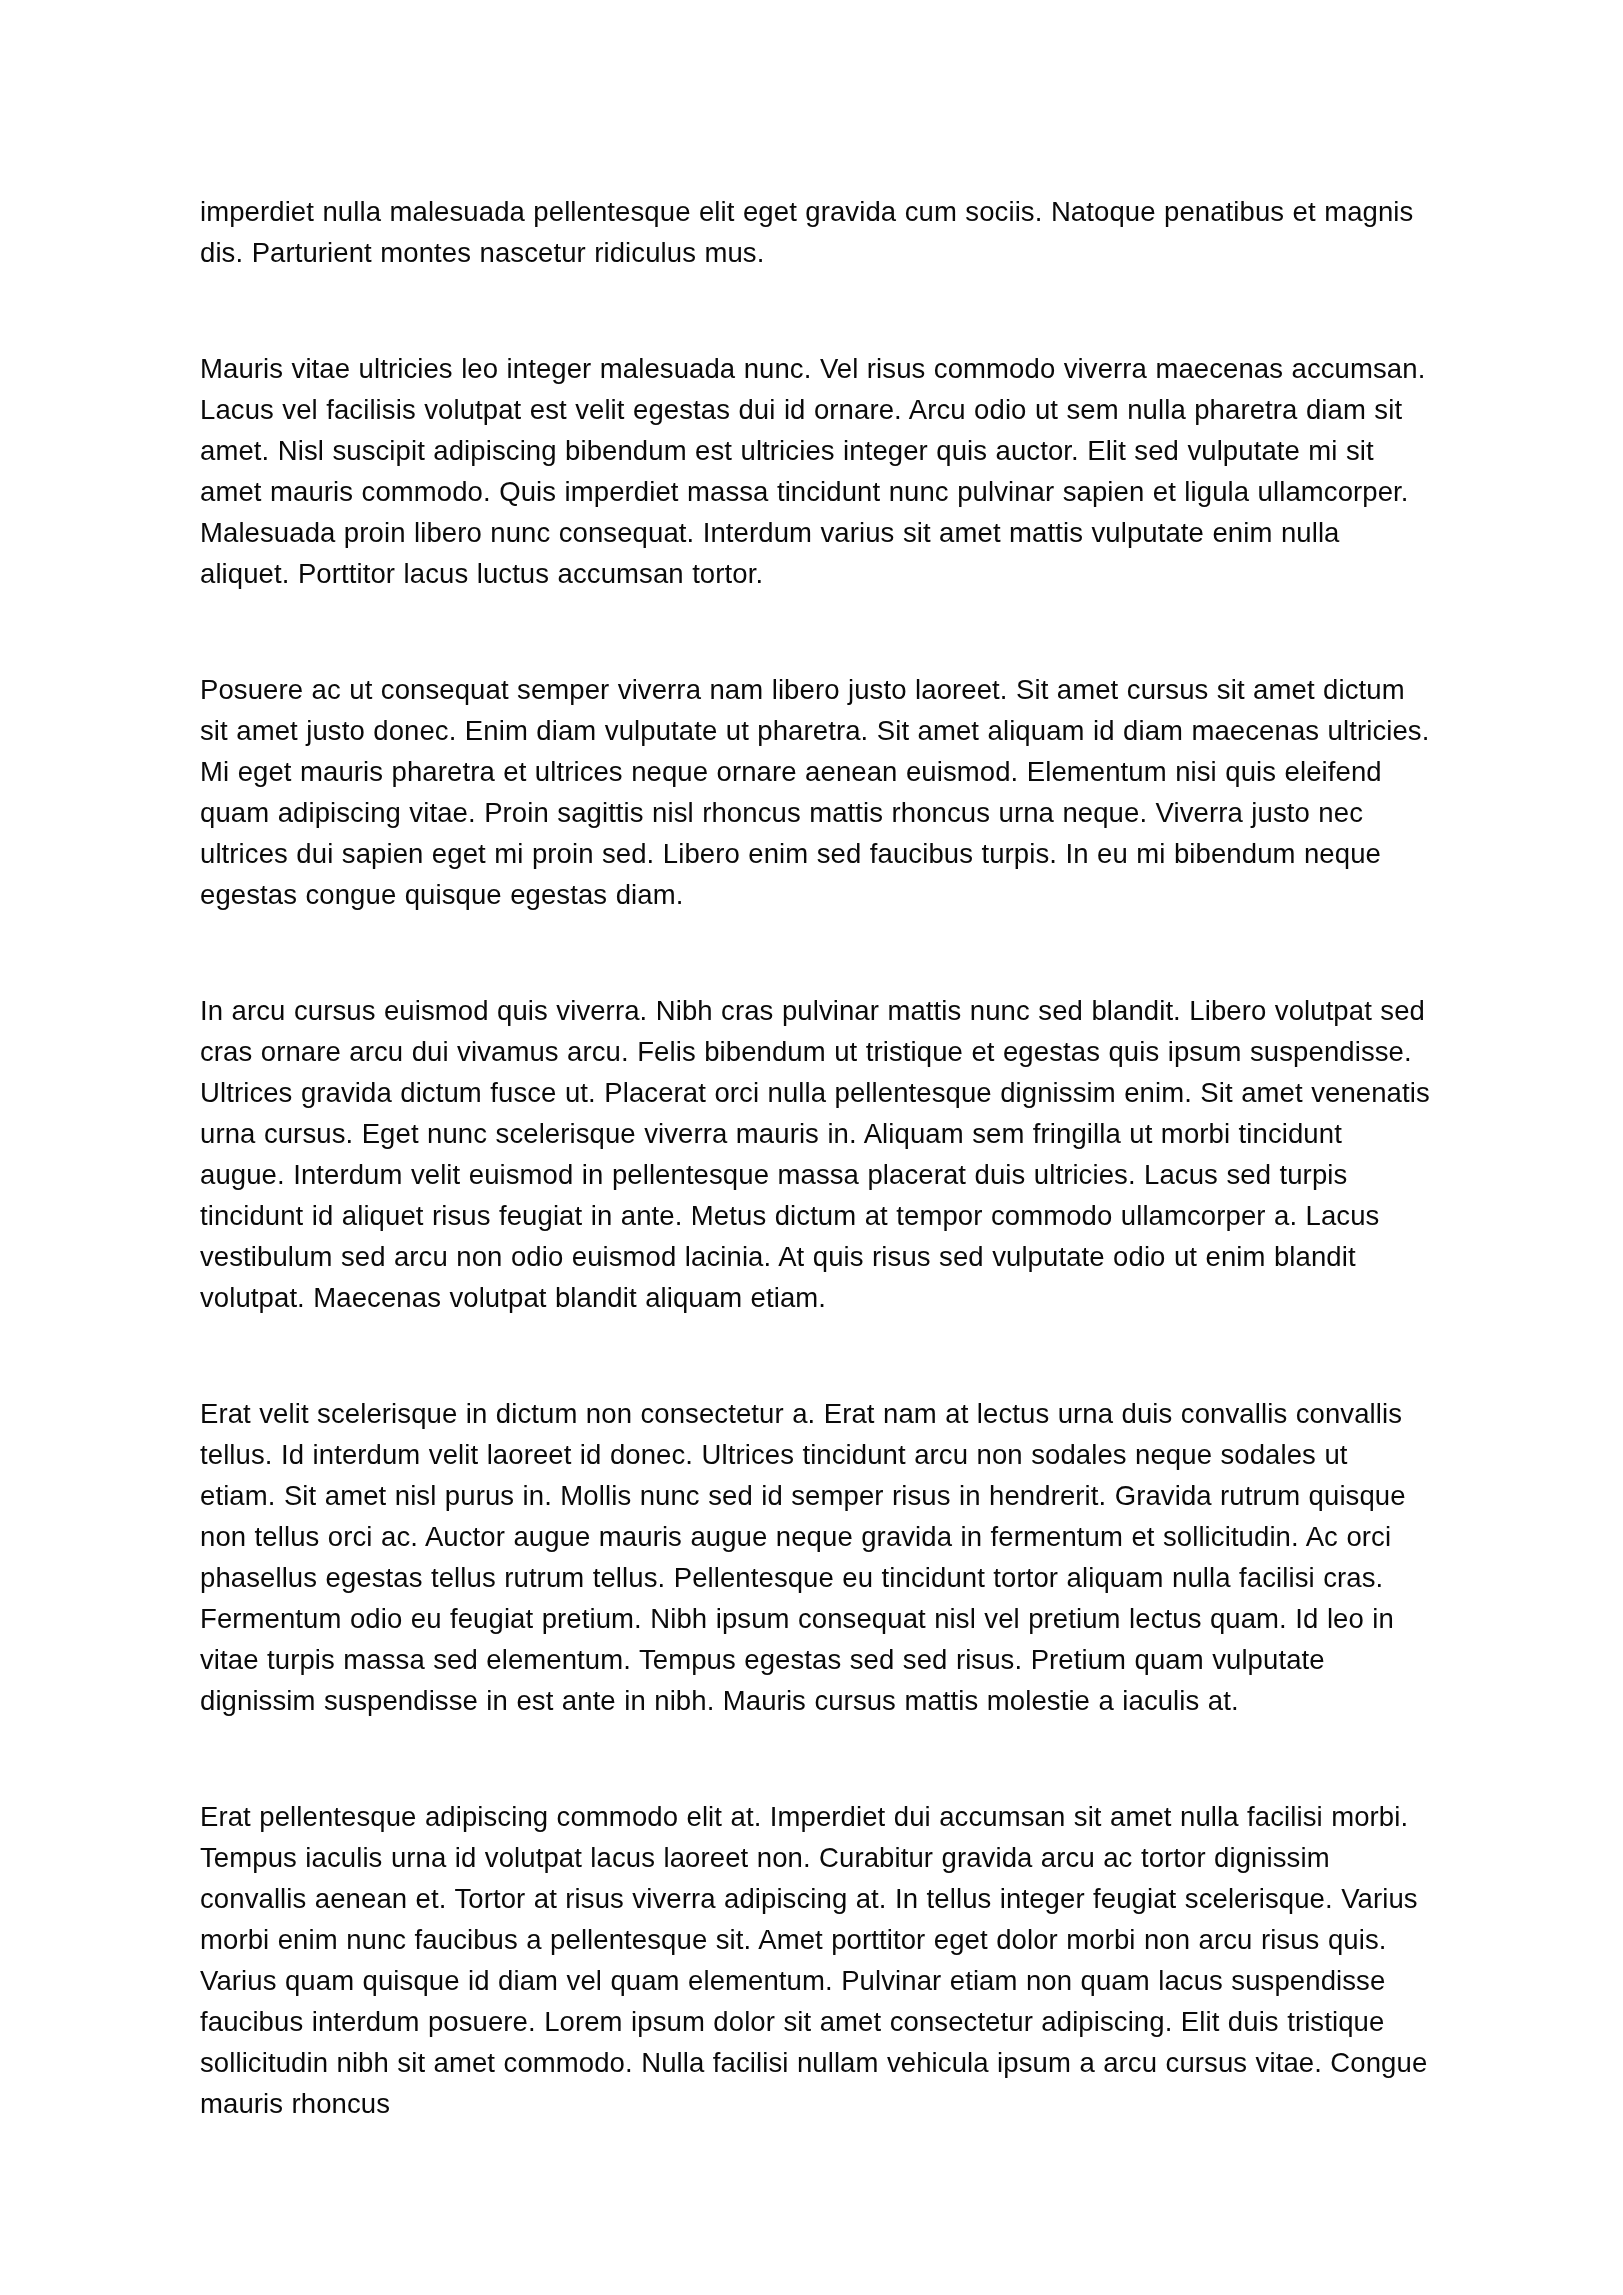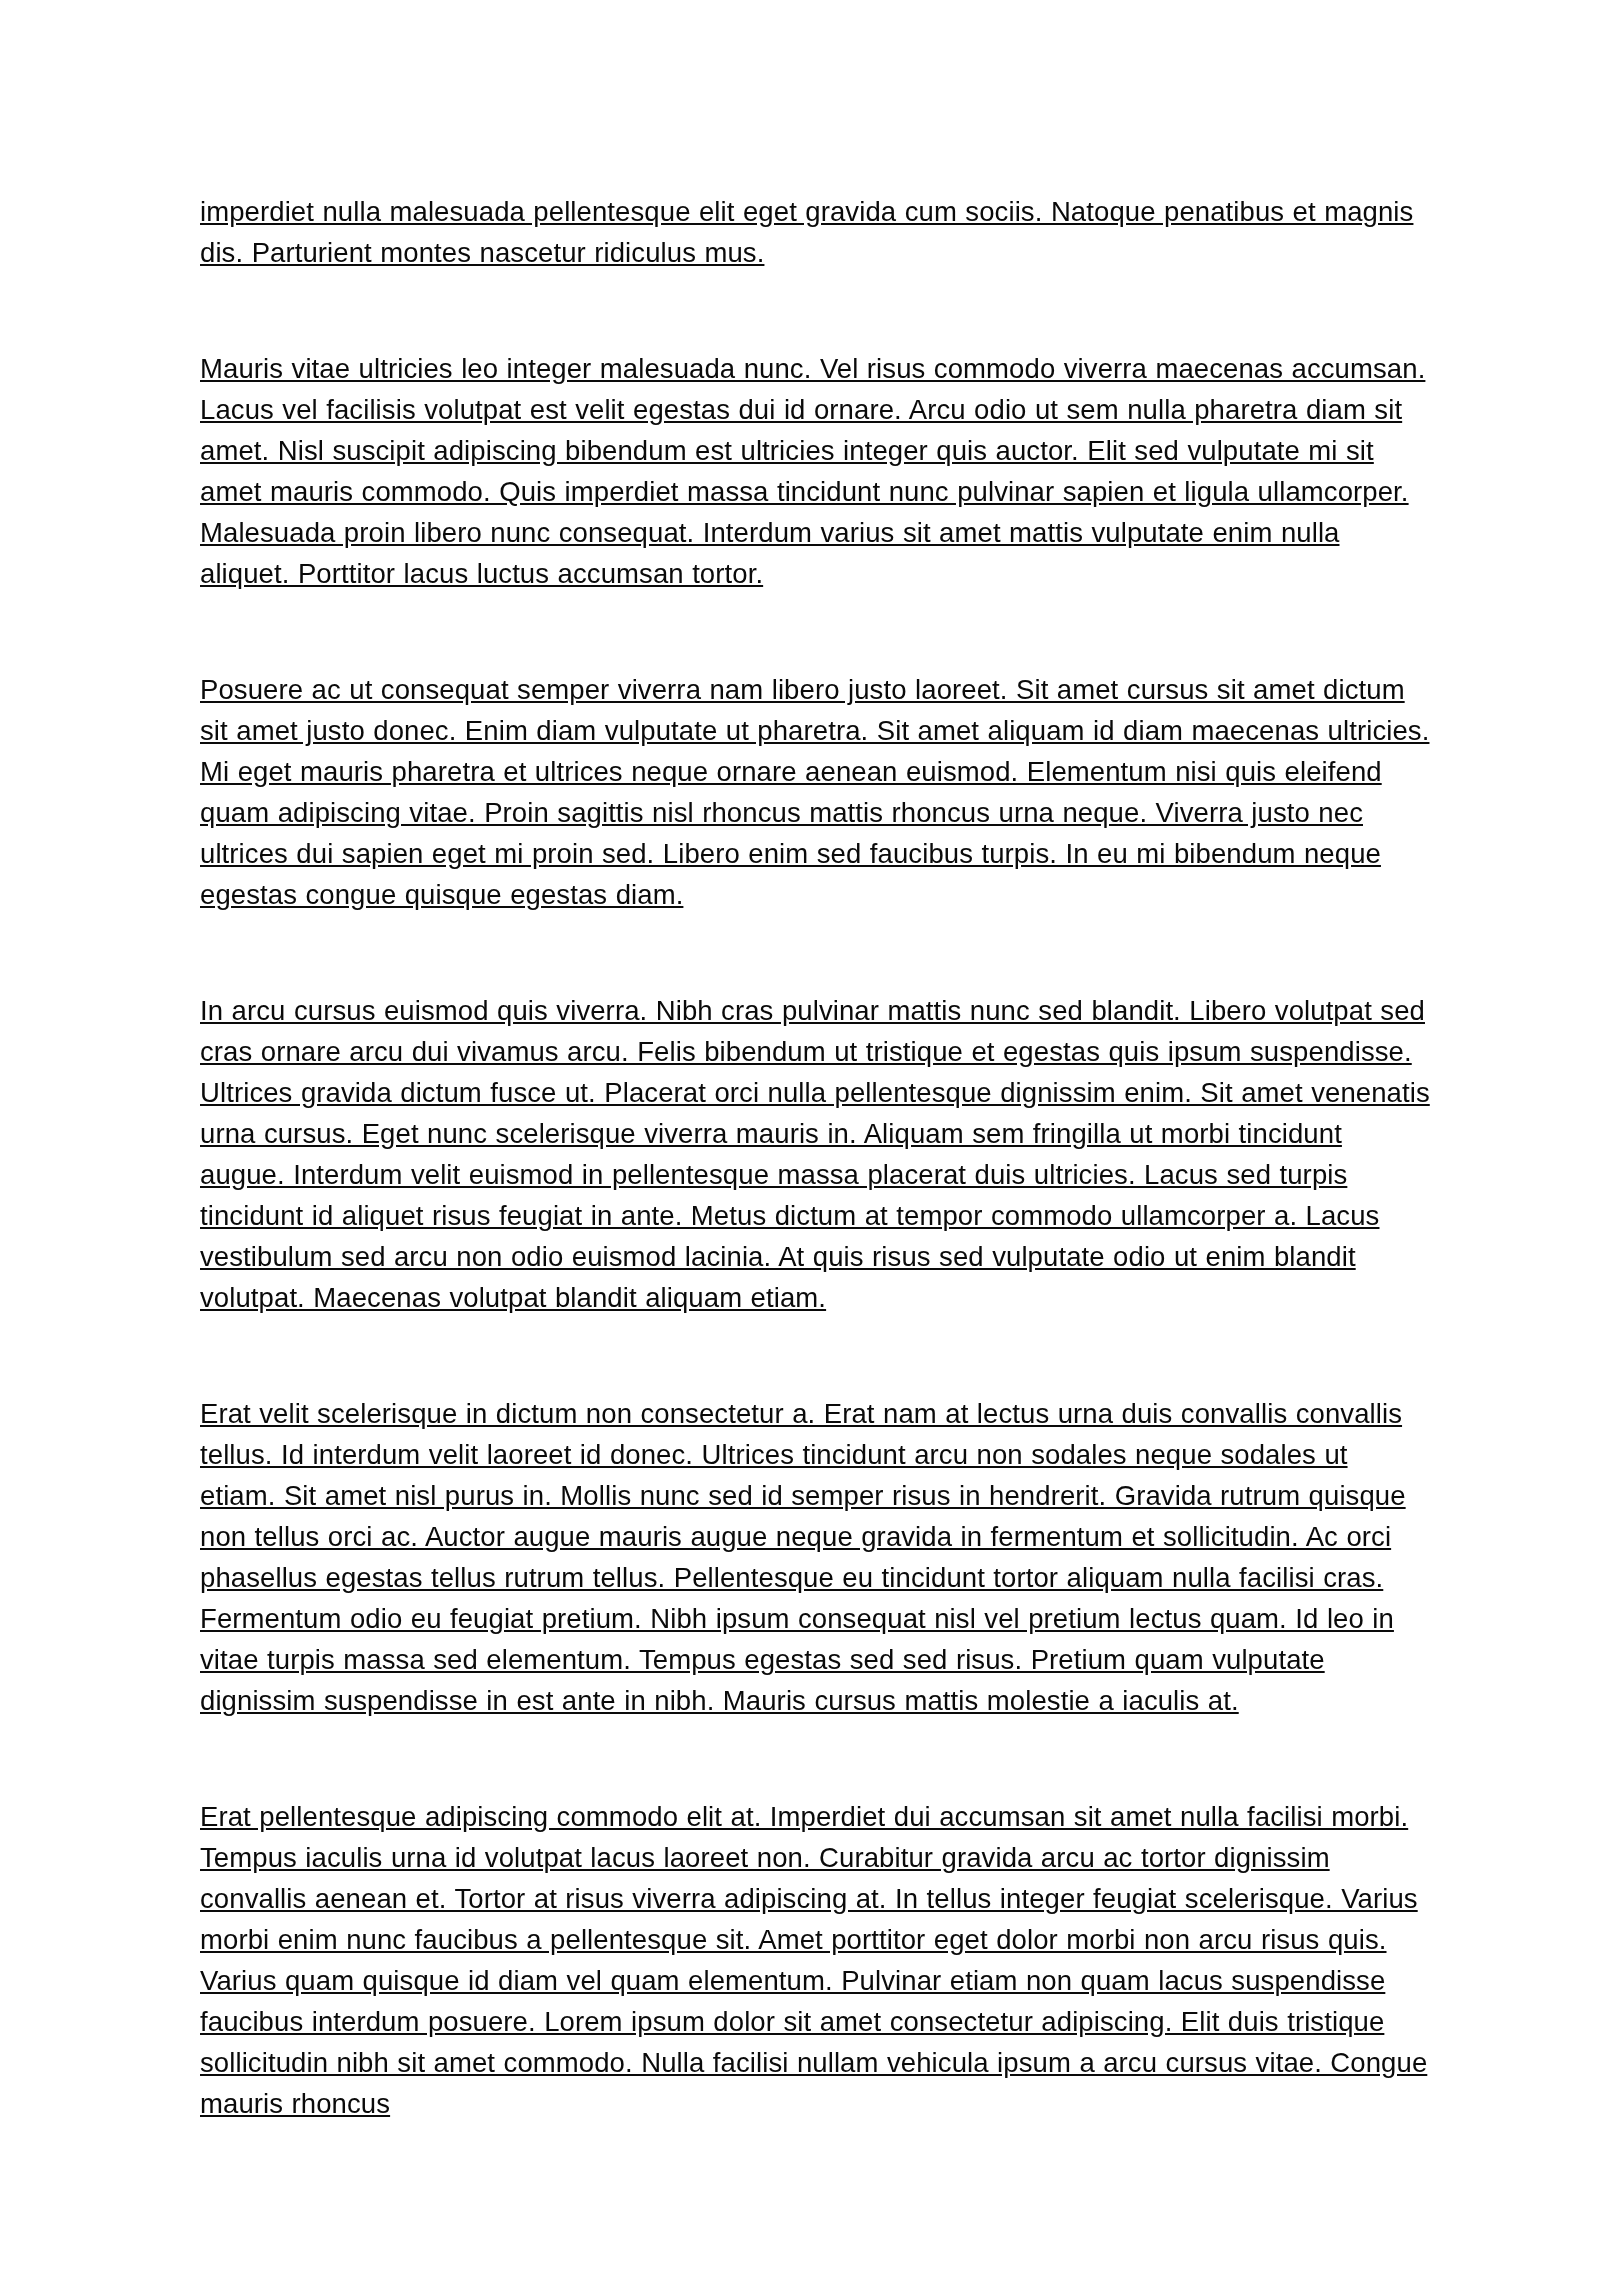--- a/index.html
+++ b/index.html
@@ -23,21 +23,20 @@
     color: #0a0a0a;
   }
   .para {
     margin: 0 0 75px 0;
     font-size: 27.5px;
     line-height: 41px;
     font-weight: 400;
     text-align: left;
     letter-spacing: 0.1px;
     word-spacing: 0.7px;
-    text-decoration: underline;
   }
   .para:last-child {
     margin-bottom: 0;
   }
 </style>
 </head>
 <body>
 
 <div class="page">
   <div class="content">

